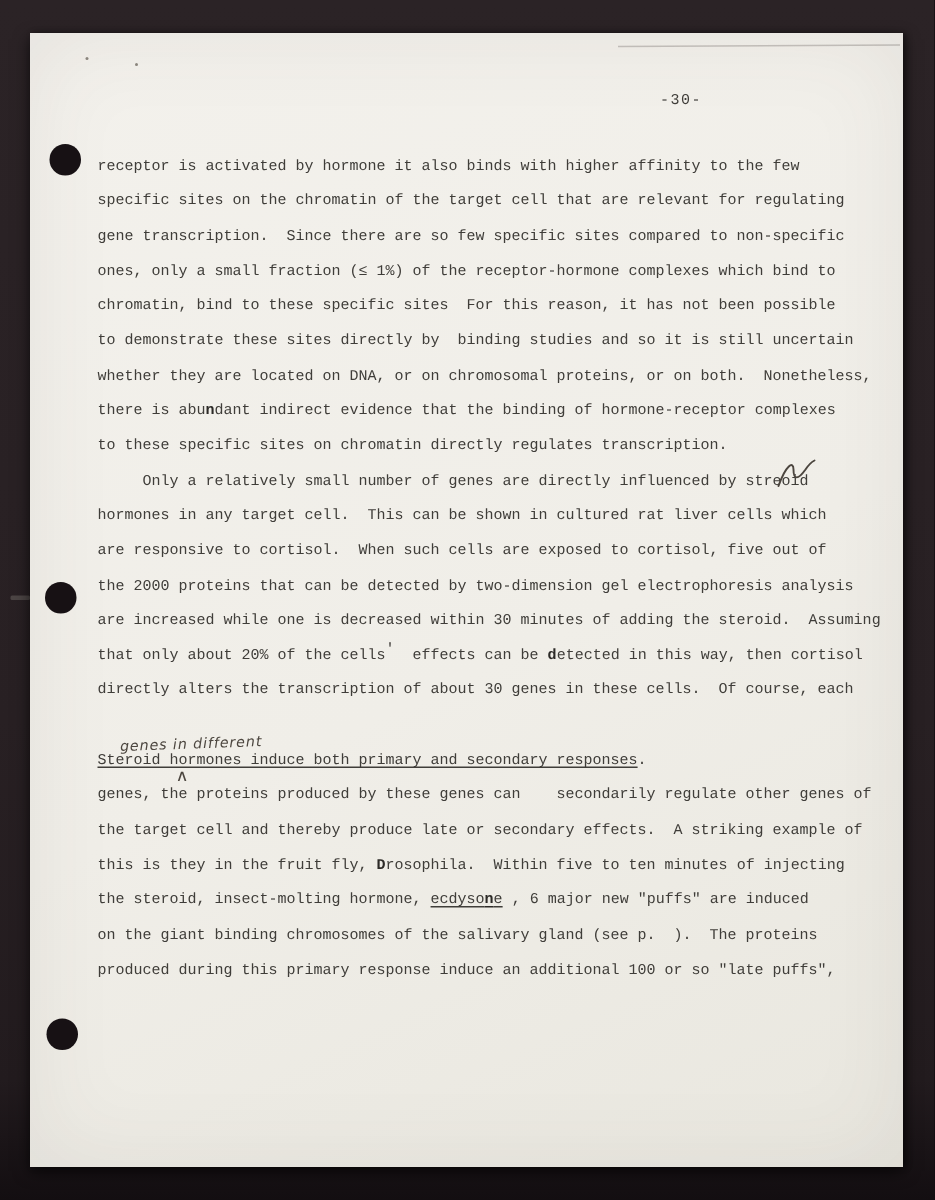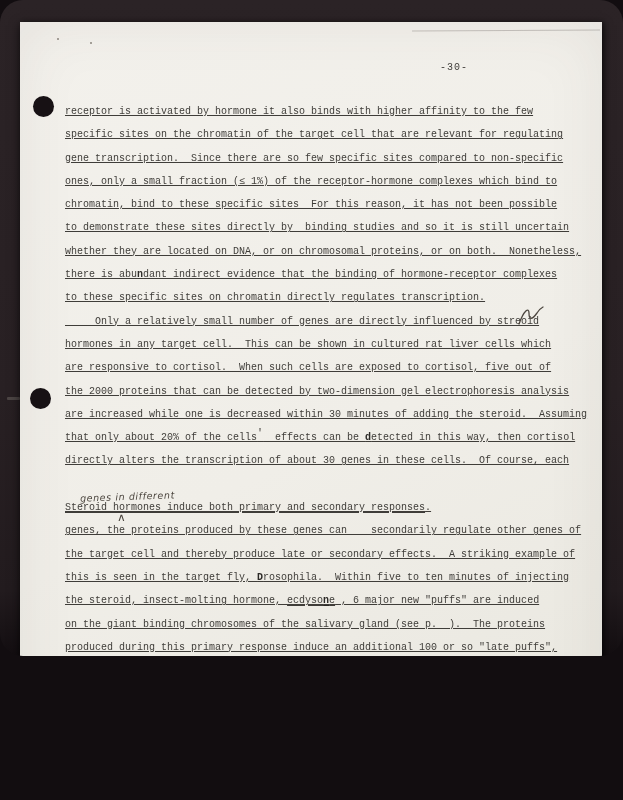--- a/index.html
+++ b/index.html
@@ -1,29 +1,28 @@
 <!DOCTYPE html>
 <html><head>
 <meta charset="utf-8">
 <style>
   html,body{margin:0;padding:0;background:#120d10;}
   .scan{
-    position:relative;width:623px;height:656px;overflow:hidden;
+    position:relative;width:623px;height:800px;overflow:hidden;
     background:linear-gradient(180deg,#2b2326 0%,#282023 60%,#221b1e 90%,#130e11 100%);
     font-family:"Liberation Mono","DejaVu Sans Mono",monospace;
-    border-radius:23px;
   }
   .page{
     position:absolute;left:20px;top:22px;width:582px;height:756px;
     background:linear-gradient(155deg,#f3f1ec 0%,#f0eee8 55%,#e9e7df 100%);
     box-shadow:0 3px 10px rgba(0,0,0,.65), 2px 0 4px rgba(0,0,0,.35), inset 0 0 60px rgba(80,70,60,.08);
   }
   .page-number{position:absolute;left:420px;top:40px;font-size:10px;color:#3f3d39;letter-spacing:1px;}
   .text-block{position:absolute;left:45px;top:78px;width:532px;font-size:10px;line-height:23.3px;color:#3f3d39;}
-  .line{white-space:pre;height:23.3px;text-decoration:underline;}
+  .line{white-space:pre;height:23.3px;}
   .line span.b{font-weight:700;color:#2c2a27;}
   .line span.u{text-decoration:underline;text-underline-offset:2px;}
   .line span.ub{font-weight:700;color:#2c2a27;text-decoration:underline;text-underline-offset:2px;}
   .line span.raised{position:relative;top:-4px;}
   .punch-hole{position:absolute;width:21px;height:21px;border-radius:50%;background:#171114;}
   .hole-1{left:13px;top:74px}
   .hole-2{left:10px;top:366px}
   .hole-3{left:11px;top:657px}
   .hand-insert{
     position:absolute;left:60px;top:469px;
@@ -72,21 +71,21 @@
         <div class="line"><span>hormones in any target cell.  This can be shown in cultured rat liver cells which</span></div>
         <div class="line"><span>are responsive to cortisol.  When such cells are exposed to cortisol, five out of</span></div>
         <div class="line"><span>the 2000 proteins that can be detected by two-dimension gel electrophoresis analysis</span></div>
         <div class="line"><span>are increased while one is decreased within 30 minutes of adding the steroid.  Assuming</span></div>
         <div class="line"><span>that only about 20% of the cells</span><span class="raised">'</span><span>  effects can be </span><span class="b">d</span><span>etected in this way, then cortisol</span></div>
         <div class="line"><span>directly alters the transcription of about 30 genes in these cells.  Of course, each</span></div>
         <div class="line"><span></span></div>
         <div class="line"><span class="u">Steroid hormones induce both primary and secondary responses</span><span>.</span></div>
         <div class="line"><span>genes, the proteins produced by these genes can    secondarily regulate other genes of</span></div>
         <div class="line"><span>the target cell and thereby produce late or secondary effects.  A striking example of</span></div>
-        <div class="line"><span>this is seen in the target fly, </span><span class="b">D</span><span>rosophila.  Within five to ten minutes of injecting</span></div>
+        <div class="line"><span>this is they in the fruit fly, </span><span class="b">D</span><span>rosophila.  Within five to ten minutes of injecting</span></div>
         <div class="line"><span>the steroid, insect-molting hormone, </span><span class="u">ecdyso</span><span class="ub">n</span><span class="u">e</span><span> , 6 major new "puffs" are induced</span></div>
         <div class="line"><span>on the giant binding chromosomes of the salivary gland (see p.  ).  The proteins</span></div>
         <div class="line"><span>produced during this primary response induce an additional 100 or so "late puffs",</span></div>
       </div>
 
     <div class="hand-insert">genes in different</div>
     <div class="hand-caret">∧</div>
 
     <svg class="transpose-mark" width="28" height="22" viewBox="0 0 28 22">
       <path d="M2 19 C7 5, 12 2, 12 8 C12 15, 15 15, 20 8 C22 5, 24 3, 26 2" fill="none" stroke="#4c463f" stroke-width="1.3" stroke-linecap="round"></path>

